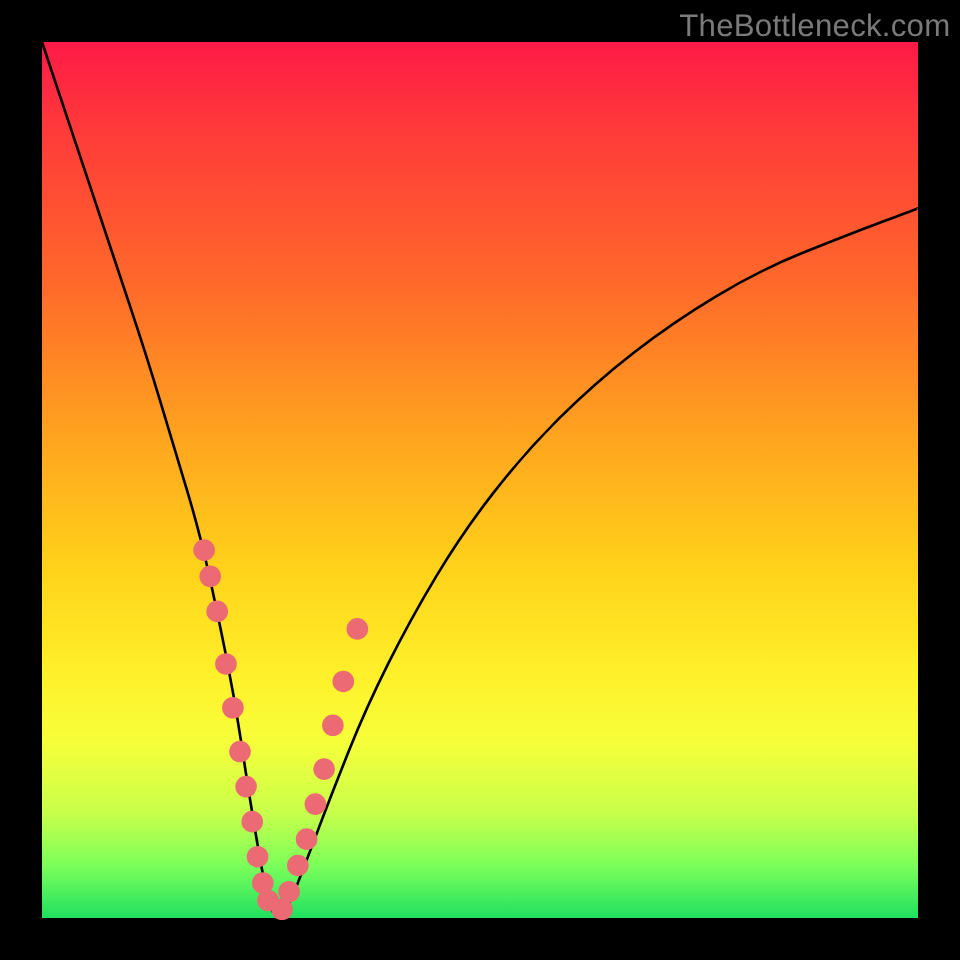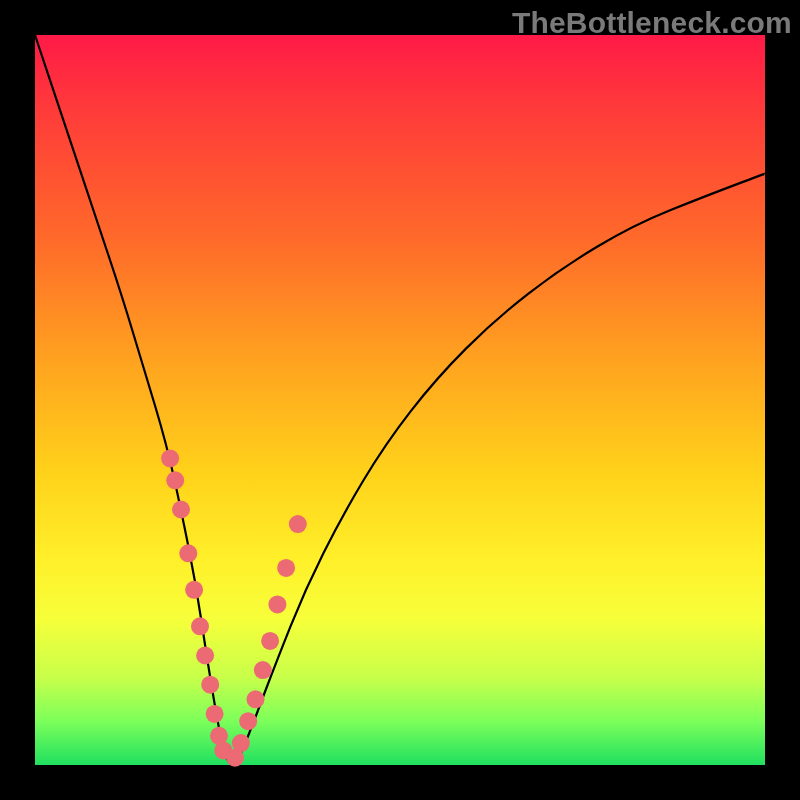--- a/index.html
+++ b/index.html
@@ -36,22 +36,22 @@
       #f6ff3a 80%,
       #c8ff4a 88%,
       #7cff5a 94%,
       #20e060 100%);
   }
   .watermark {
     position: absolute;
     top: 6px;
     right: 8px;
     color: #7a7a7a;
-    font-size: 30px;
-    font-weight: 700;
+    font-size: 26px;
+    font-weight: 400;
     letter-spacing: 0.2px;
     user-select: none;
   }
   svg.curve {
     position: absolute;
     left: 0;
     top: 0;
     width: 730px;
     height: 730px;
     overflow: visible;

